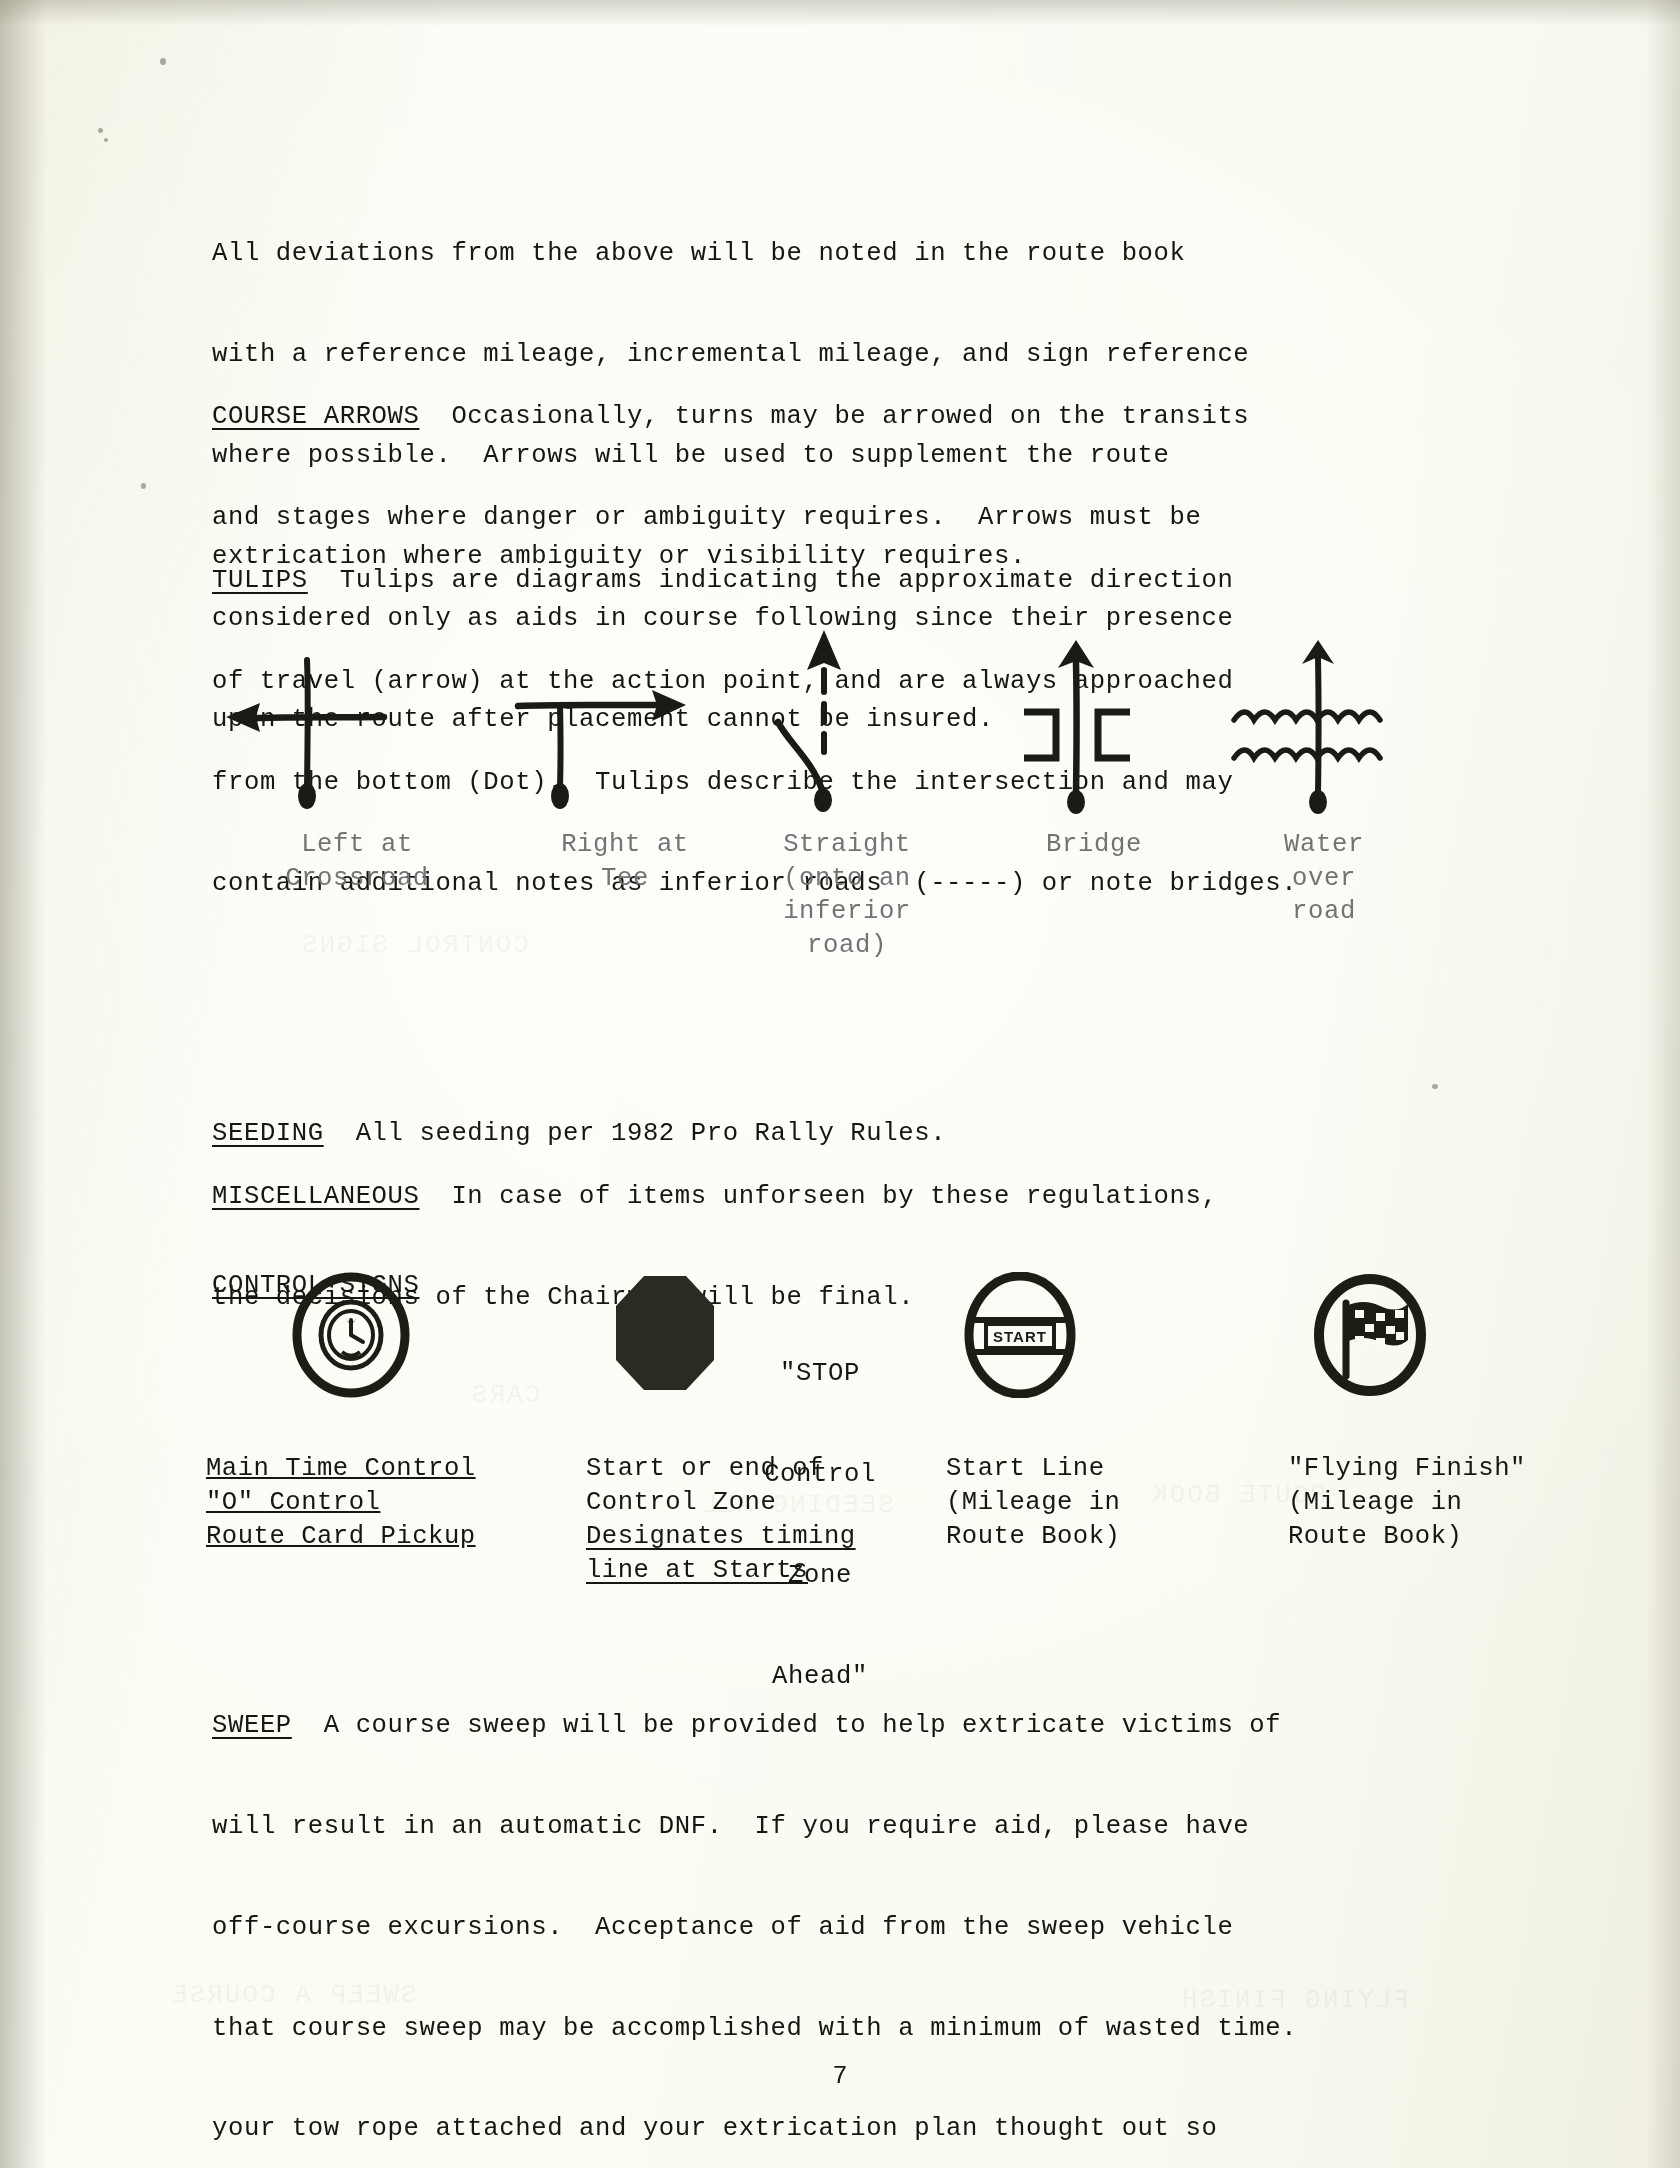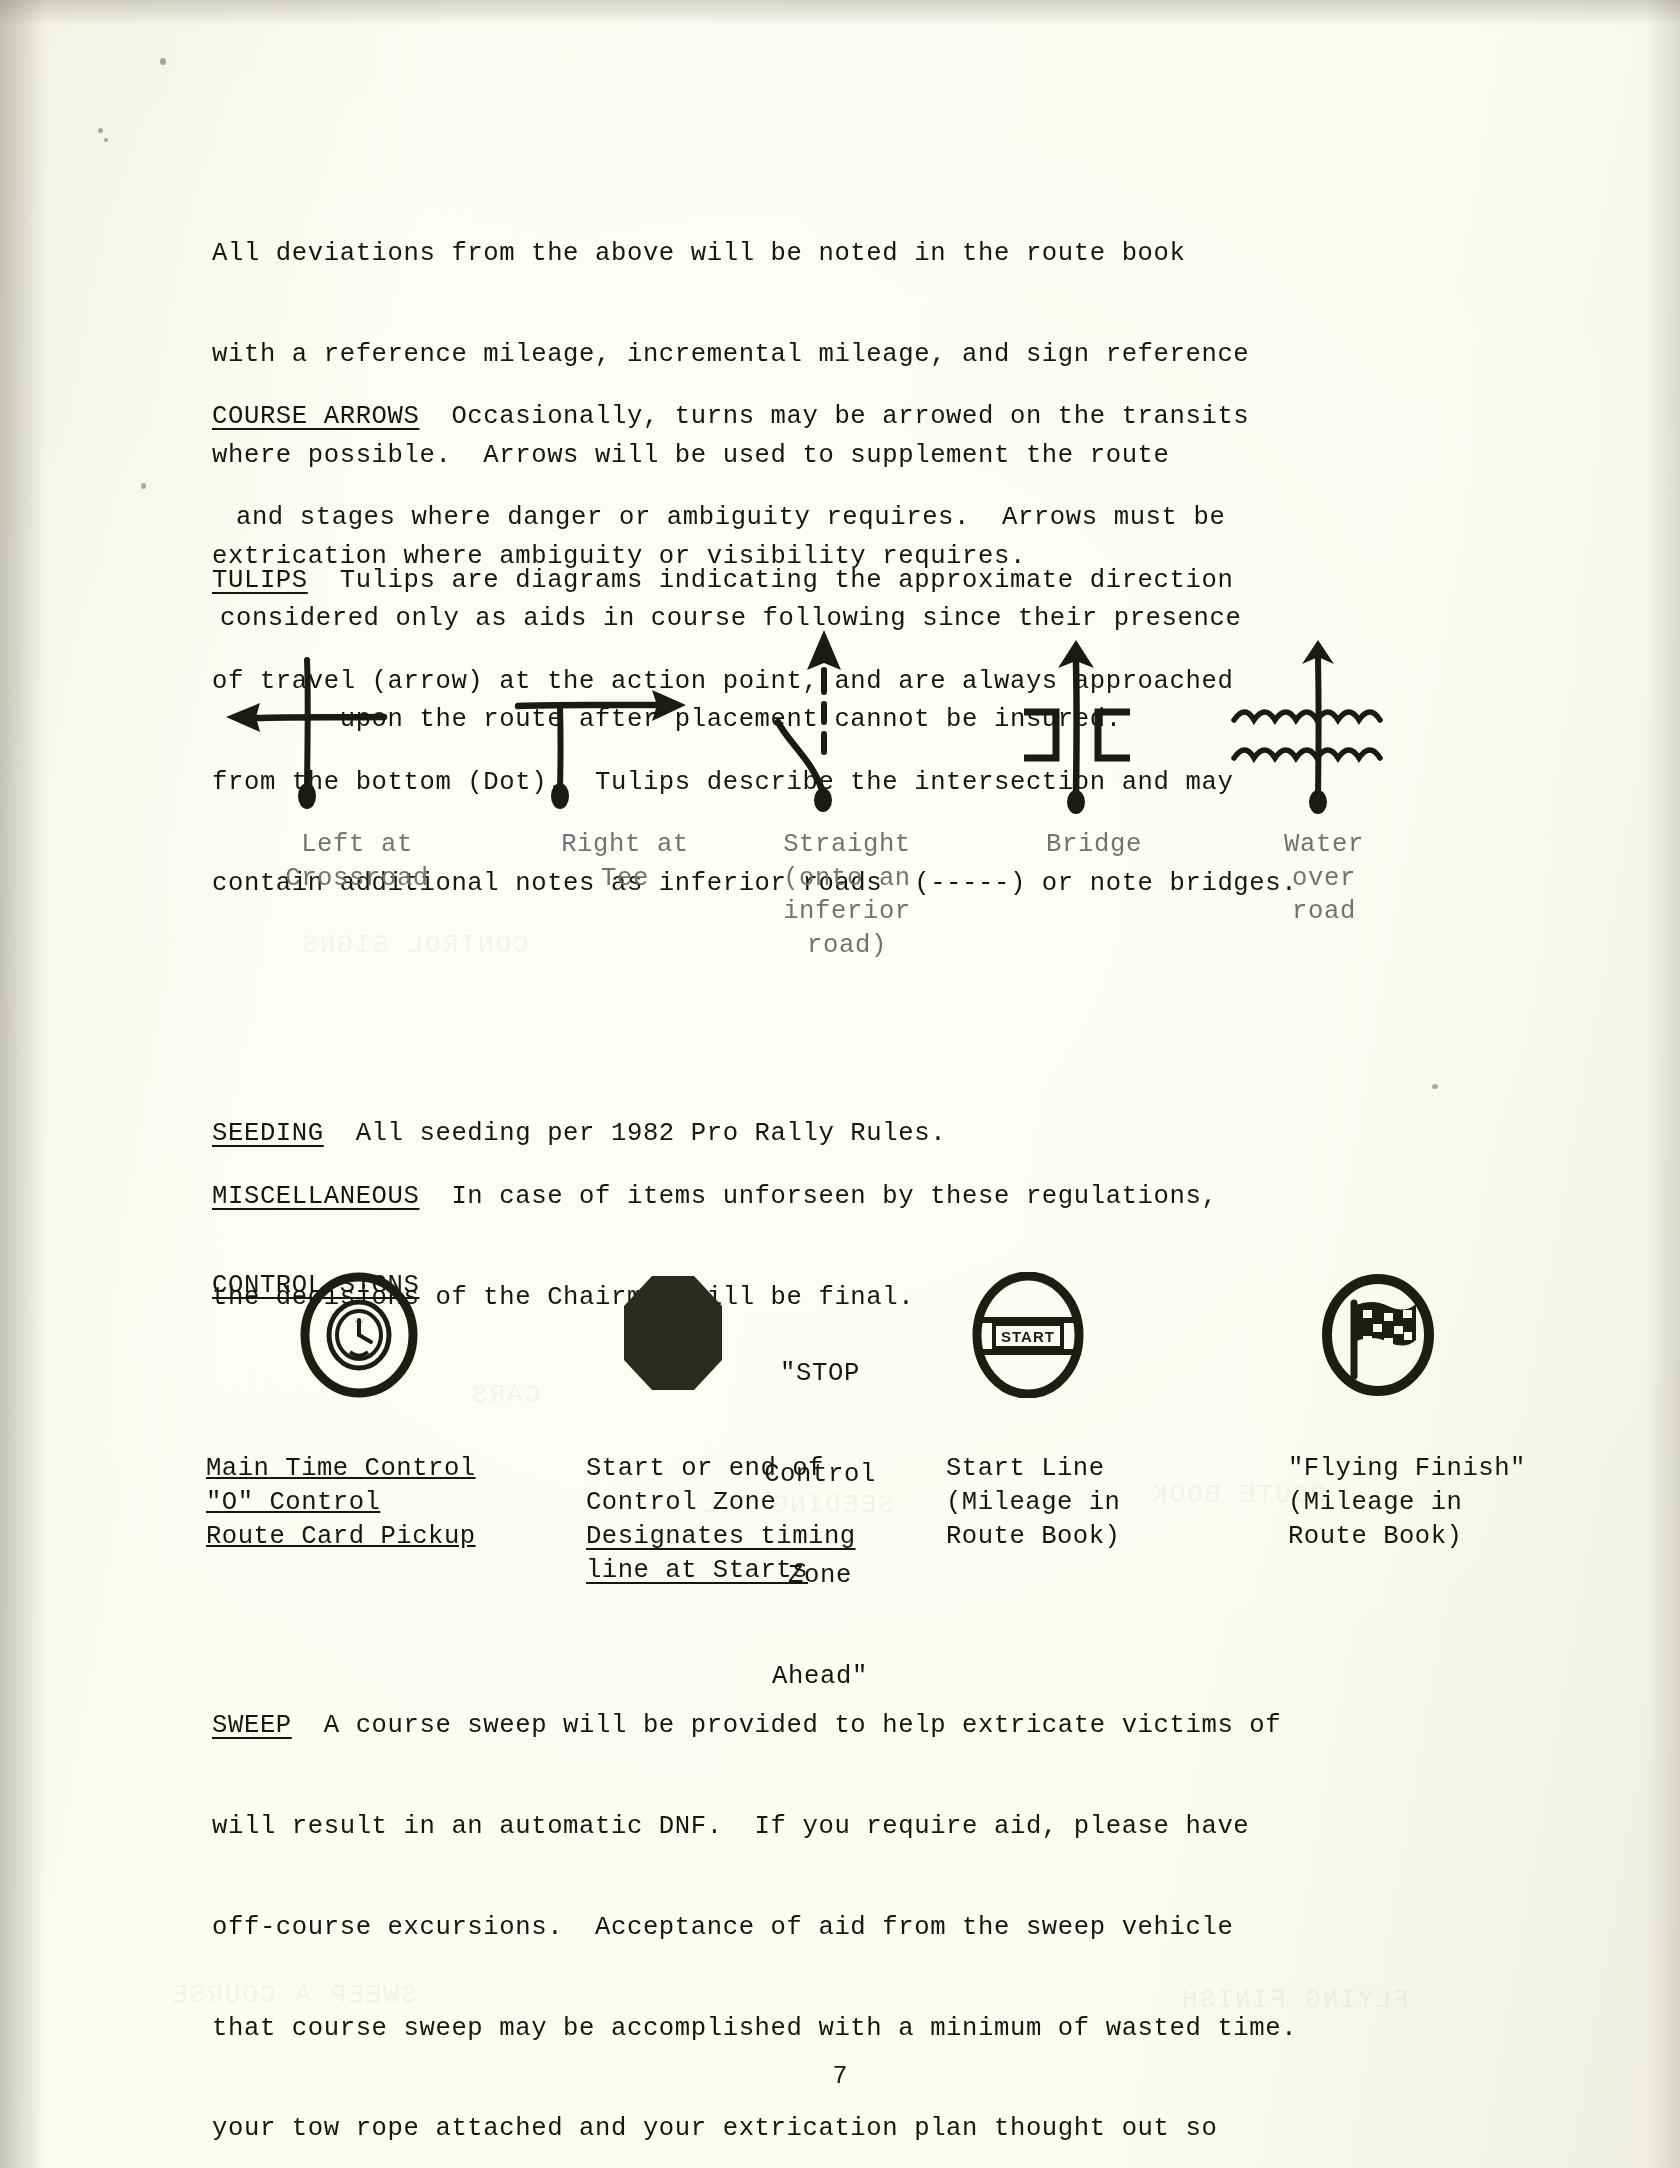--- a/index.html
+++ b/index.html
@@ -112,21 +112,21 @@
     line-height: 33.6px;
     color: #737373;
     letter-spacing: 0.6px;
     white-space: pre;
     text-align: center;
   }
 
   
   .signs-row {
     position: absolute;
-    left: 228px;
+    left: 220px;
     top: 1272px;
     width: 1300px;
     height: 140px;
   }
   .sign {
     position: absolute;
     top: 0;
   }
   .sign svg { display: block; }
 
@@ -208,21 +208,21 @@
 
   <div class="content">
 
     <div class="para tw" style="top:170px;font-family:Liberation Mono, monospace;">
       <div>All deviations from the above will be noted in the route book</div>
       <div>with a reference mileage, incremental mileage, and sign reference</div>
       <div>where possible.  Arrows will be used to supplement the route</div>
       <div>extrication where ambiguity or visibility requires.</div>
     </div>
 
-    <div class="para tw" style="top:333px;text-align:center;">
+    <div class="para tw" style="top:333px;">
       <div><span class="hdr">COURSE ARROWS</span><span>  Occasionally, turns may be arrowed on the transits</span></div>
       <div>and stages where danger or ambiguity requires.  Arrows must be</div>
       <div>considered only as aids in course following since their presence</div>
       <div>upon the route after placement cannot be insured.</div>
     </div>
 
     <div class="para tw" style="top:497px;">
       <div><span class="hdr">TULIPS</span><span>  Tulips are diagrams indicating the approximate direction</span></div>
       <div>of travel (arrow) at the action point, and are always approached</div>
       <div>from the bottom (Dot).  Tulips describe the intersection and may</div>

